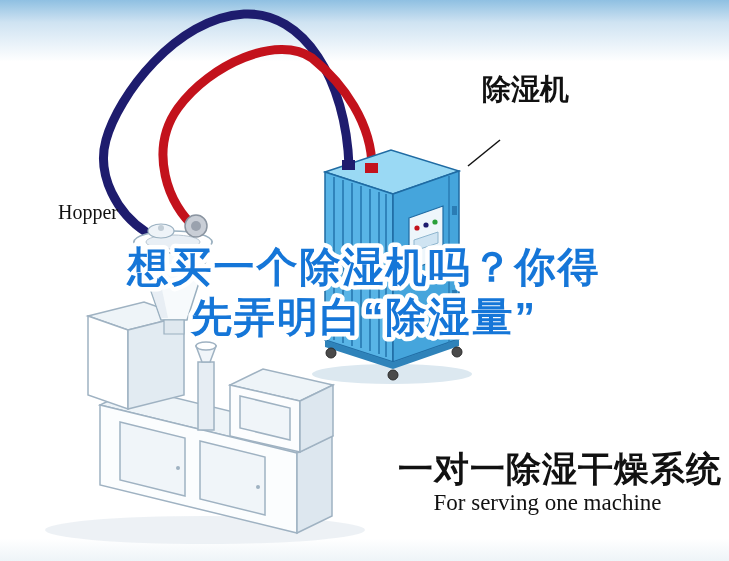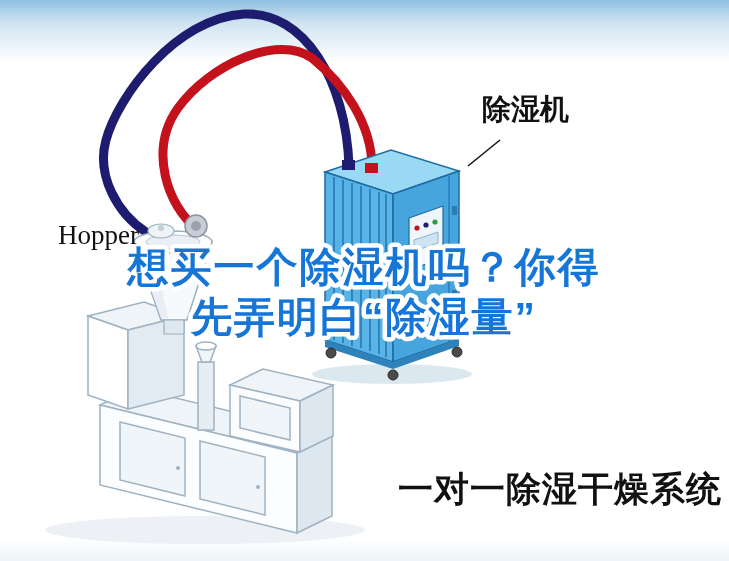--- a/index.html
+++ b/index.html
@@ -4,25 +4,25 @@
 <style>
   html,body{margin:0;padding:0;}
   .stage{
     position:relative;
     width:729px;height:561px;
     overflow:hidden;
     background:linear-gradient(180deg,#8fc0e2 0%,#cfe3f2 4%,#ffffff 11%,#ffffff 96%,#eef4f8 100%);
     font-family:"Liberation Sans",sans-serif;
   }
   .illustration{position:absolute;left:0;top:0;}
-  .lbl{position:absolute;color:#111;line-height:1.1;white-space:nowrap;margin-top:20px;}
+  .lbl{position:absolute;color:#111;line-height:1.1;white-space:nowrap;}
   .lbl-zh{font-weight:bold;font-family:"Liberation Sans",sans-serif;}
   .lbl-en{font-family:"Liberation Serif",serif;}
   .hopper-zh{left:52px;top:170px;font-size:27px;}
-  .hopper-en{left:58px;top:201px;font-size:27px;}
+  .hopper-en{left:58px;top:201px;font-size:20px;}
   .dehum-zh{left:482px;top:74px;font-size:29px;}
   .dehum-en{left:458px;top:108px;font-size:24px;}
   .footer-zh{left:398px;top:450px;width:290px;text-align:left;font-size:35px;letter-spacing:1px;}
   .footer-en{left:410px;top:490px;width:275px;text-align:center;font-size:23px;}
   .headline-text{
     font-family:"Liberation Sans",sans-serif;
     font-weight:bold;
   }
 </style>
 </head>
@@ -124,14 +124,15 @@
     <line x1="500" y1="140" x2="468" y2="166" stroke="#111111" stroke-width="1.5"></line>
 
     <text class="headline-text" x="364" y="281" text-anchor="middle" font-size="41" fill="#1576d8" stroke="#ffffff" stroke-width="9" paint-order="stroke" stroke-linejoin="round" letter-spacing="2">想买一个除湿机吗？你得</text>
     <text class="headline-text" x="364" y="331" text-anchor="middle" font-size="41" fill="#1576d8" stroke="#ffffff" stroke-width="9" paint-order="stroke" stroke-linejoin="round" letter-spacing="2">先弄明白“除湿量”</text>
   </svg>
 
   <div class="lbl lbl-en hopper-en">Hopper</div>
   <div class="lbl lbl-zh dehum-zh">除湿机</div>
 
   <div class="lbl lbl-zh footer-zh">一对一除湿干燥系统</div>
+  <div class="lbl lbl-en footer-en">For serving one machine</div>
 
 </div>
 
 </body></html>

